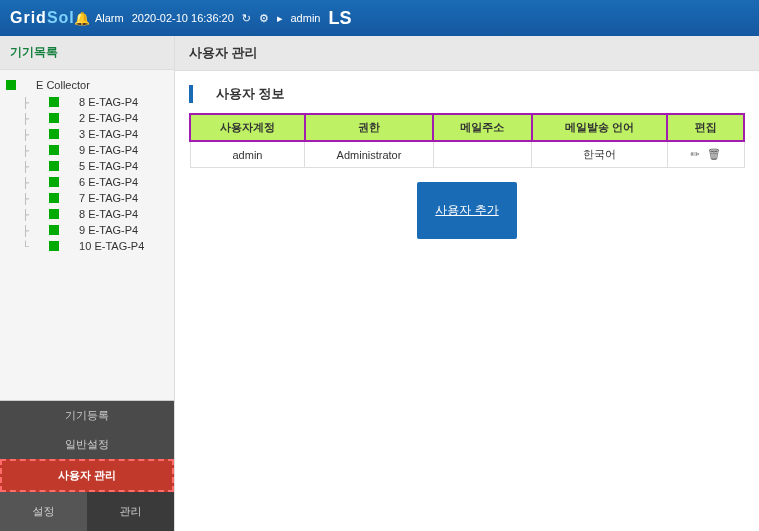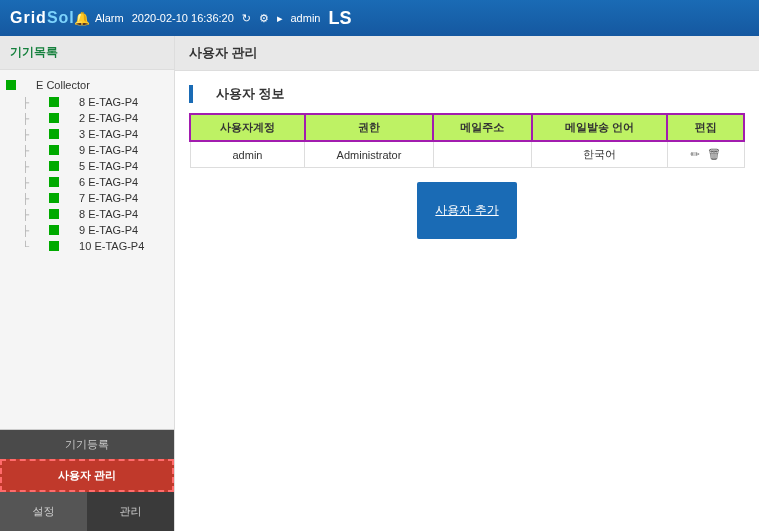--- a/index.html
+++ b/index.html
@@ -297,20 +297,21 @@
       </div>
       <div class="tree-item child-item">
         <span style="color:#aaa; font-size:10px;">└</span>
         <span class="sq-green"></span>
         <span>10 E-TAG-P4</span>
       </div>
     </div>
 
     <div class="sidebar-bottom">
       <div class="sidebar-bottom-item">기기등록</div>
+      <div class="sidebar-bottom-item">일반설정</div>
       <div class="sidebar-bottom-item active">사용자 관리</div>
       <div class="sidebar-bottom-tabs">
         <div class="sidebar-bottom-tab active-tab">설정</div>
         <div class="sidebar-bottom-tab">관리</div>
       </div>
     </div>
   </div>
 
   <div class="content">
     <div class="content-header">사용자 관리</div>

